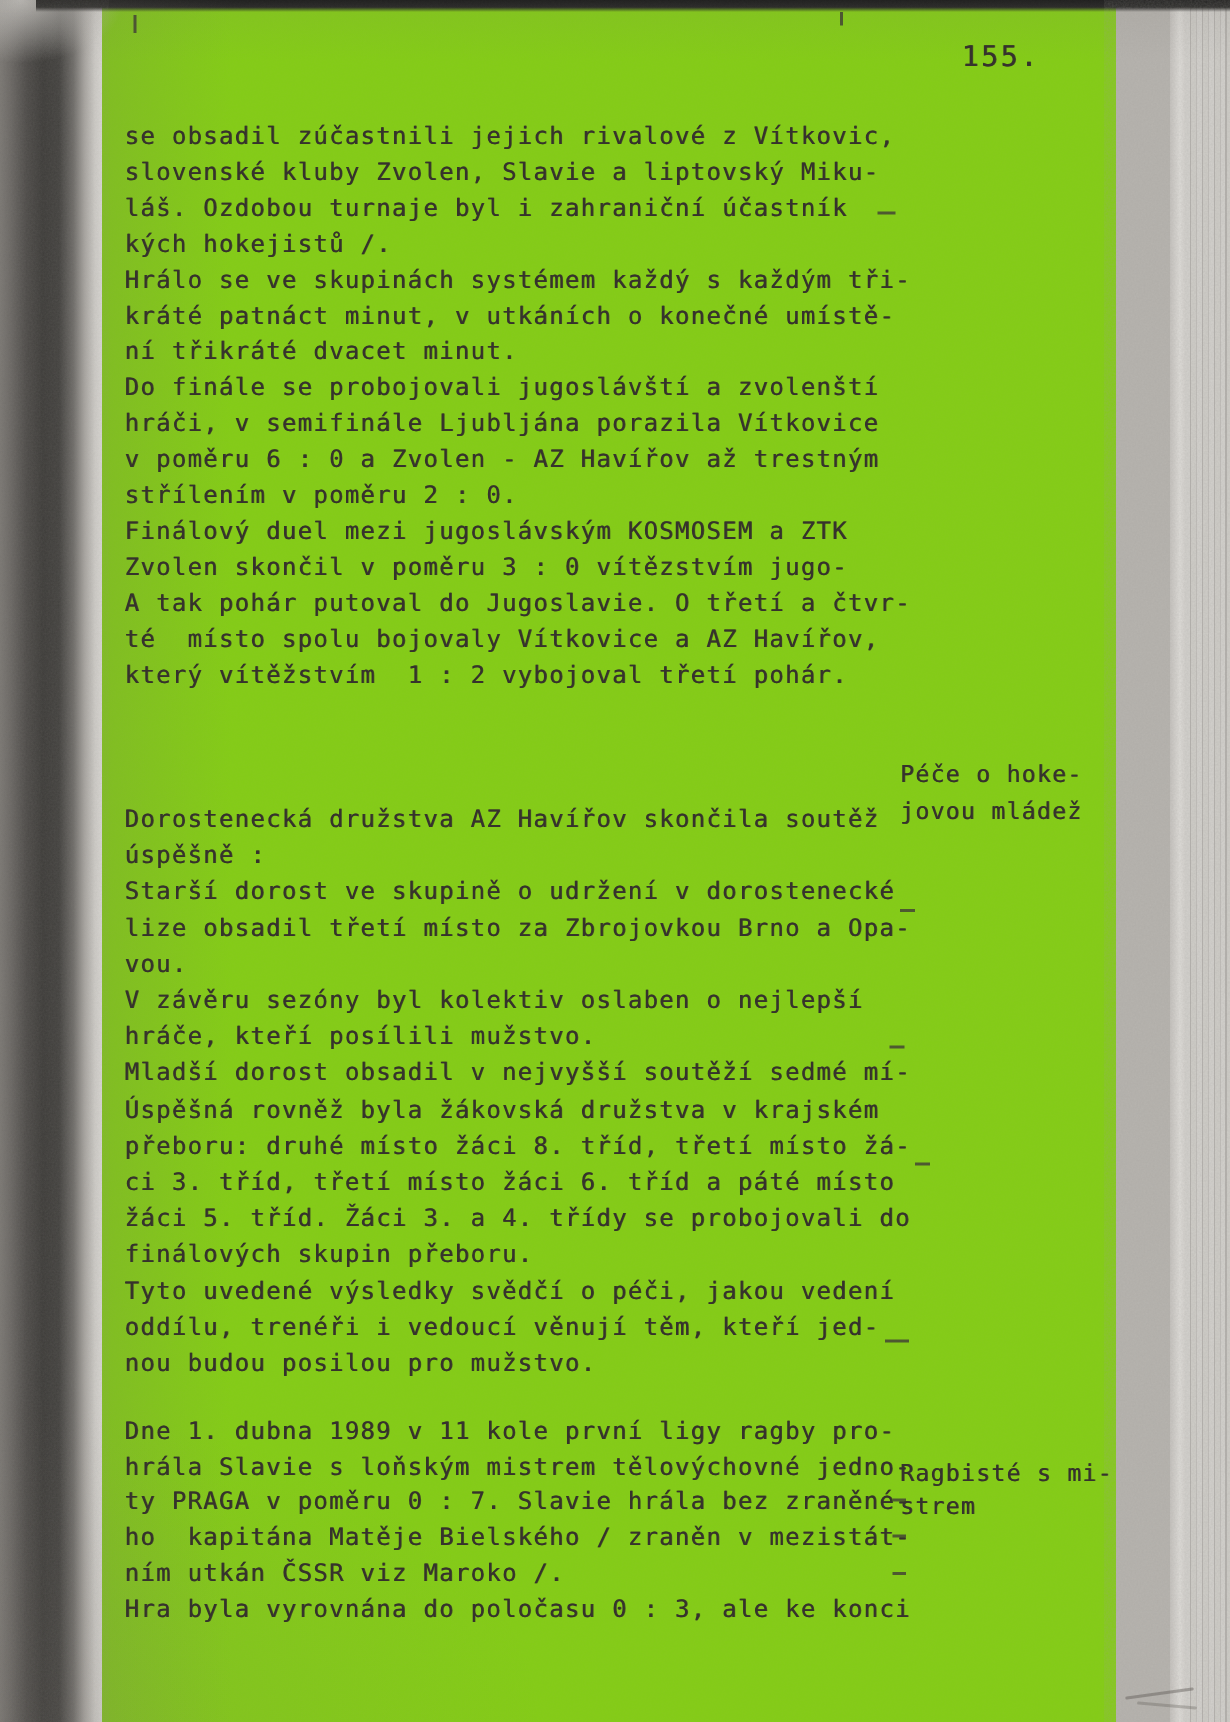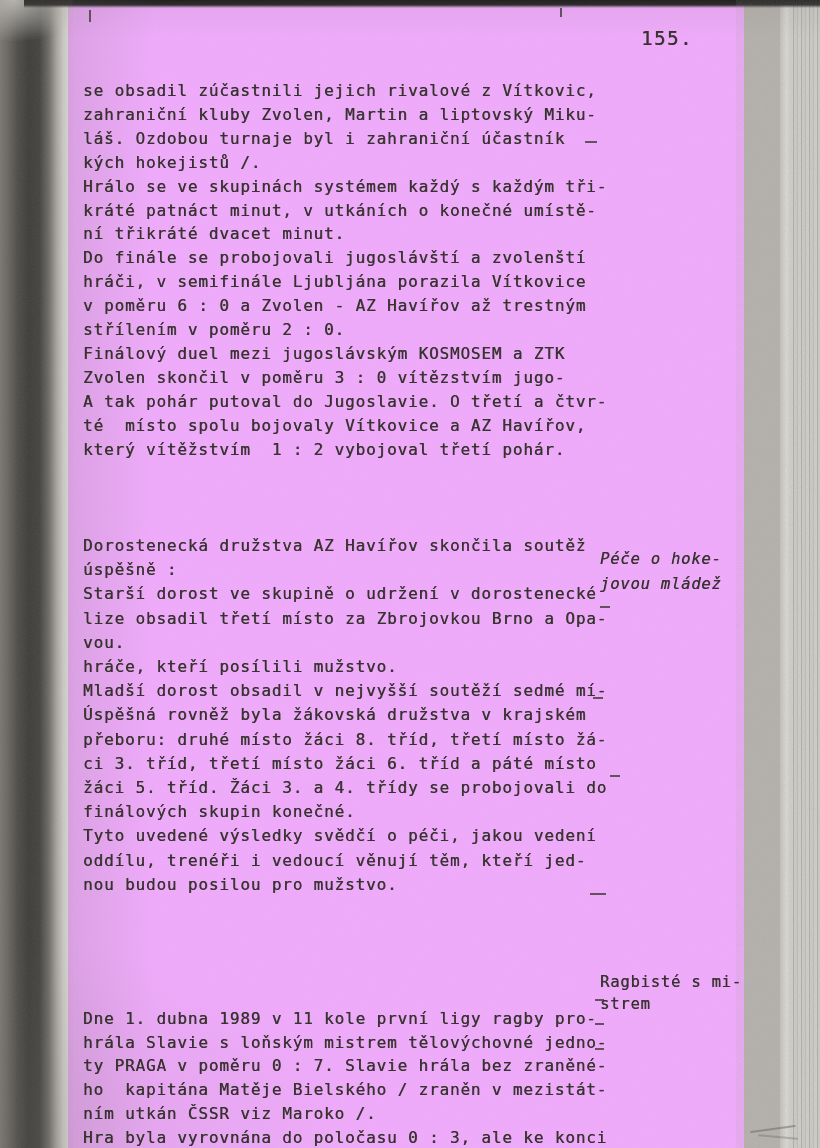--- a/index.html
+++ b/index.html
@@ -1,18 +1,18 @@
 <!DOCTYPE html>
 <html><head>
 <meta charset="utf-8">
 <style>
   html,body { margin:0; padding:0; background:#4a4a4a; }
   .scan {
     position:relative; width:820px; height:1148px; overflow:hidden;
-    background:#f0abfc;
+    background:#84cc16;
     font-family:"DejaVu Sans Mono", monospace;
   }
   
   .left-band {
     position:absolute; left:0; top:0; bottom:0; width:68px;
     background:linear-gradient(90deg,
       #7d7a76 0%, #6b6865 10%, #474543 26%, #343331 42%,
       #3b3a38 58%, #6f6d6a 72%, #b3b0ac 83%, #dfddd9 93%, #ebe9e5 100%);
   }
   .corner-highlight {
@@ -37,23 +37,23 @@
       radial-gradient(ellipse 520px 300px at 0% 100%, rgba(118,114,108,0.14), rgba(0,0,0,0) 70%),
       linear-gradient(180deg, rgba(120,116,110,0.10) 0px, rgba(0,0,0,0) 40px);
   }
   .noise-svg { position:absolute; left:0; top:0; pointer-events:none; }
   
   .txt { color:#36322d; text-shadow:0.45px 0.25px 0.35px rgba(50,46,41,0.75); }
   .ln { white-space:pre; }
   .blk { position:absolute; left:83px; width:545px; font-size:16px; letter-spacing:0.85px; }
   .blk-a { top:79px;  line-height:23.9px; }
   .blk-b { top:534px; line-height:24.2px; }
-  .blk-c { top:1007px; line-height:23.7px; }
+  .blk-c { top:942px; line-height:23.7px; }
   .margin-note { position:absolute; left:600px; width:150px; font-size:15.5px; letter-spacing:0.8px; }
-  .mn-1 { top:547px; line-height:24.5px;font-style:italic; }
+  .mn-1 { top:504px; line-height:24.5px; }
   .mn-2 { top:972px; line-height:21.5px; }
   .page-num { position:absolute; left:641px; top:27px; font-size:19px; letter-spacing:1.6px; }
   
   .mark { position:absolute; background:#403c37; opacity:0.8; }
   .scribble { position:absolute; background:rgba(96,92,86,0.45); height:2px; border-radius:2px; }
 </style>
 </head>
 <body>
 
 <div class="scan">
@@ -86,21 +86,21 @@
   <div class="mark" style="left:595px; top:999px; width:9px; height:2px;"></div>
   <div class="mark" style="left:595px; top:1023px; width:9px; height:2px;"></div>
   <div class="mark" style="left:595px; top:1048px; width:9px; height:2px;"></div>
   <div class="scribble" style="left:750px; top:1128px; width:46px; transform:rotate(-8deg);"></div>
   <div class="scribble" style="left:758px; top:1136px; width:40px; transform:rotate(5deg); opacity:0.7;"></div>
 
   <div class="txt page-num">155.</div>
 
   <div class="txt blk blk-a">
     <div class="ln">se obsadil zúčastnili jejich rivalové z Vítkovic,</div>
-    <div class="ln">zahraniční kluby Zvolen, Martin a liptovský Miku-</div>
+    <div class="ln">slovenské kluby Zvolen, Slavie a liptovský Miku-</div>
     <div class="ln">láš. Ozdobou turnaje byl i zahraniční účastník</div>
     <div class="ln">kých hokejistů /.</div>
     <div class="ln">Hrálo se ve skupinách systémem každý s každým tři-</div>
     <div class="ln">kráté patnáct minut, v utkáních o konečné umístě-</div>
     <div class="ln">ní třikráté dvacet minut.</div>
     <div class="ln">Do finále se probojovali jugoslávští a zvolenští</div>
     <div class="ln">hráči, v semifinále Ljubljána porazila Vítkovice</div>
     <div class="ln">v poměru 6 : 0 a Zvolen - AZ Havířov až trestným</div>
     <div class="ln">střílením v poměru 2 : 0.</div>
     <div class="ln">Finálový duel mezi jugoslávským KOSMOSEM a ZTK</div>
@@ -109,27 +109,28 @@
     <div class="ln">té  místo spolu bojovaly Vítkovice a AZ Havířov,</div>
     <div class="ln">který vítěžstvím  1 : 2 vybojoval třetí pohár.</div>
   </div>
 
   <div class="txt blk blk-b">
     <div class="ln">Dorostenecká družstva AZ Havířov skončila soutěž</div>
     <div class="ln">úspěšně :</div>
     <div class="ln">Starší dorost ve skupině o udržení v dorostenecké</div>
     <div class="ln">lize obsadil třetí místo za Zbrojovkou Brno a Opa-</div>
     <div class="ln">vou.</div>
+    <div class="ln">V závěru sezóny byl kolektiv oslaben o nejlepší</div>
     <div class="ln">hráče, kteří posílili mužstvo.</div>
     <div class="ln">Mladší dorost obsadil v nejvyšší soutěží sedmé mí-</div>
     <div class="ln">Úspěšná rovněž byla žákovská družstva v krajském</div>
     <div class="ln">přeboru: druhé místo žáci 8. tříd, třetí místo žá-</div>
     <div class="ln">ci 3. tříd, třetí místo žáci 6. tříd a páté místo</div>
     <div class="ln">žáci 5. tříd. Žáci 3. a 4. třídy se probojovali do</div>
-    <div class="ln">finálových skupin konečné.</div>
+    <div class="ln">finálových skupin přeboru.</div>
     <div class="ln">Tyto uvedené výsledky svědčí o péči, jakou vedení</div>
     <div class="ln">oddílu, trenéři i vedoucí věnují těm, kteří jed-</div>
     <div class="ln">nou budou posilou pro mužstvo.</div>
   </div>
 
   <div class="txt blk blk-c">
     <div class="ln">Dne 1. dubna 1989 v 11 kole první ligy ragby pro-</div>
     <div class="ln">hrála Slavie s loňským mistrem tělovýchovné jedno-</div>
     <div class="ln">ty PRAGA v poměru 0 : 7. Slavie hrála bez zraněné-</div>
     <div class="ln">ho  kapitána Matěje Bielského / zraněn v mezistát-</div>

